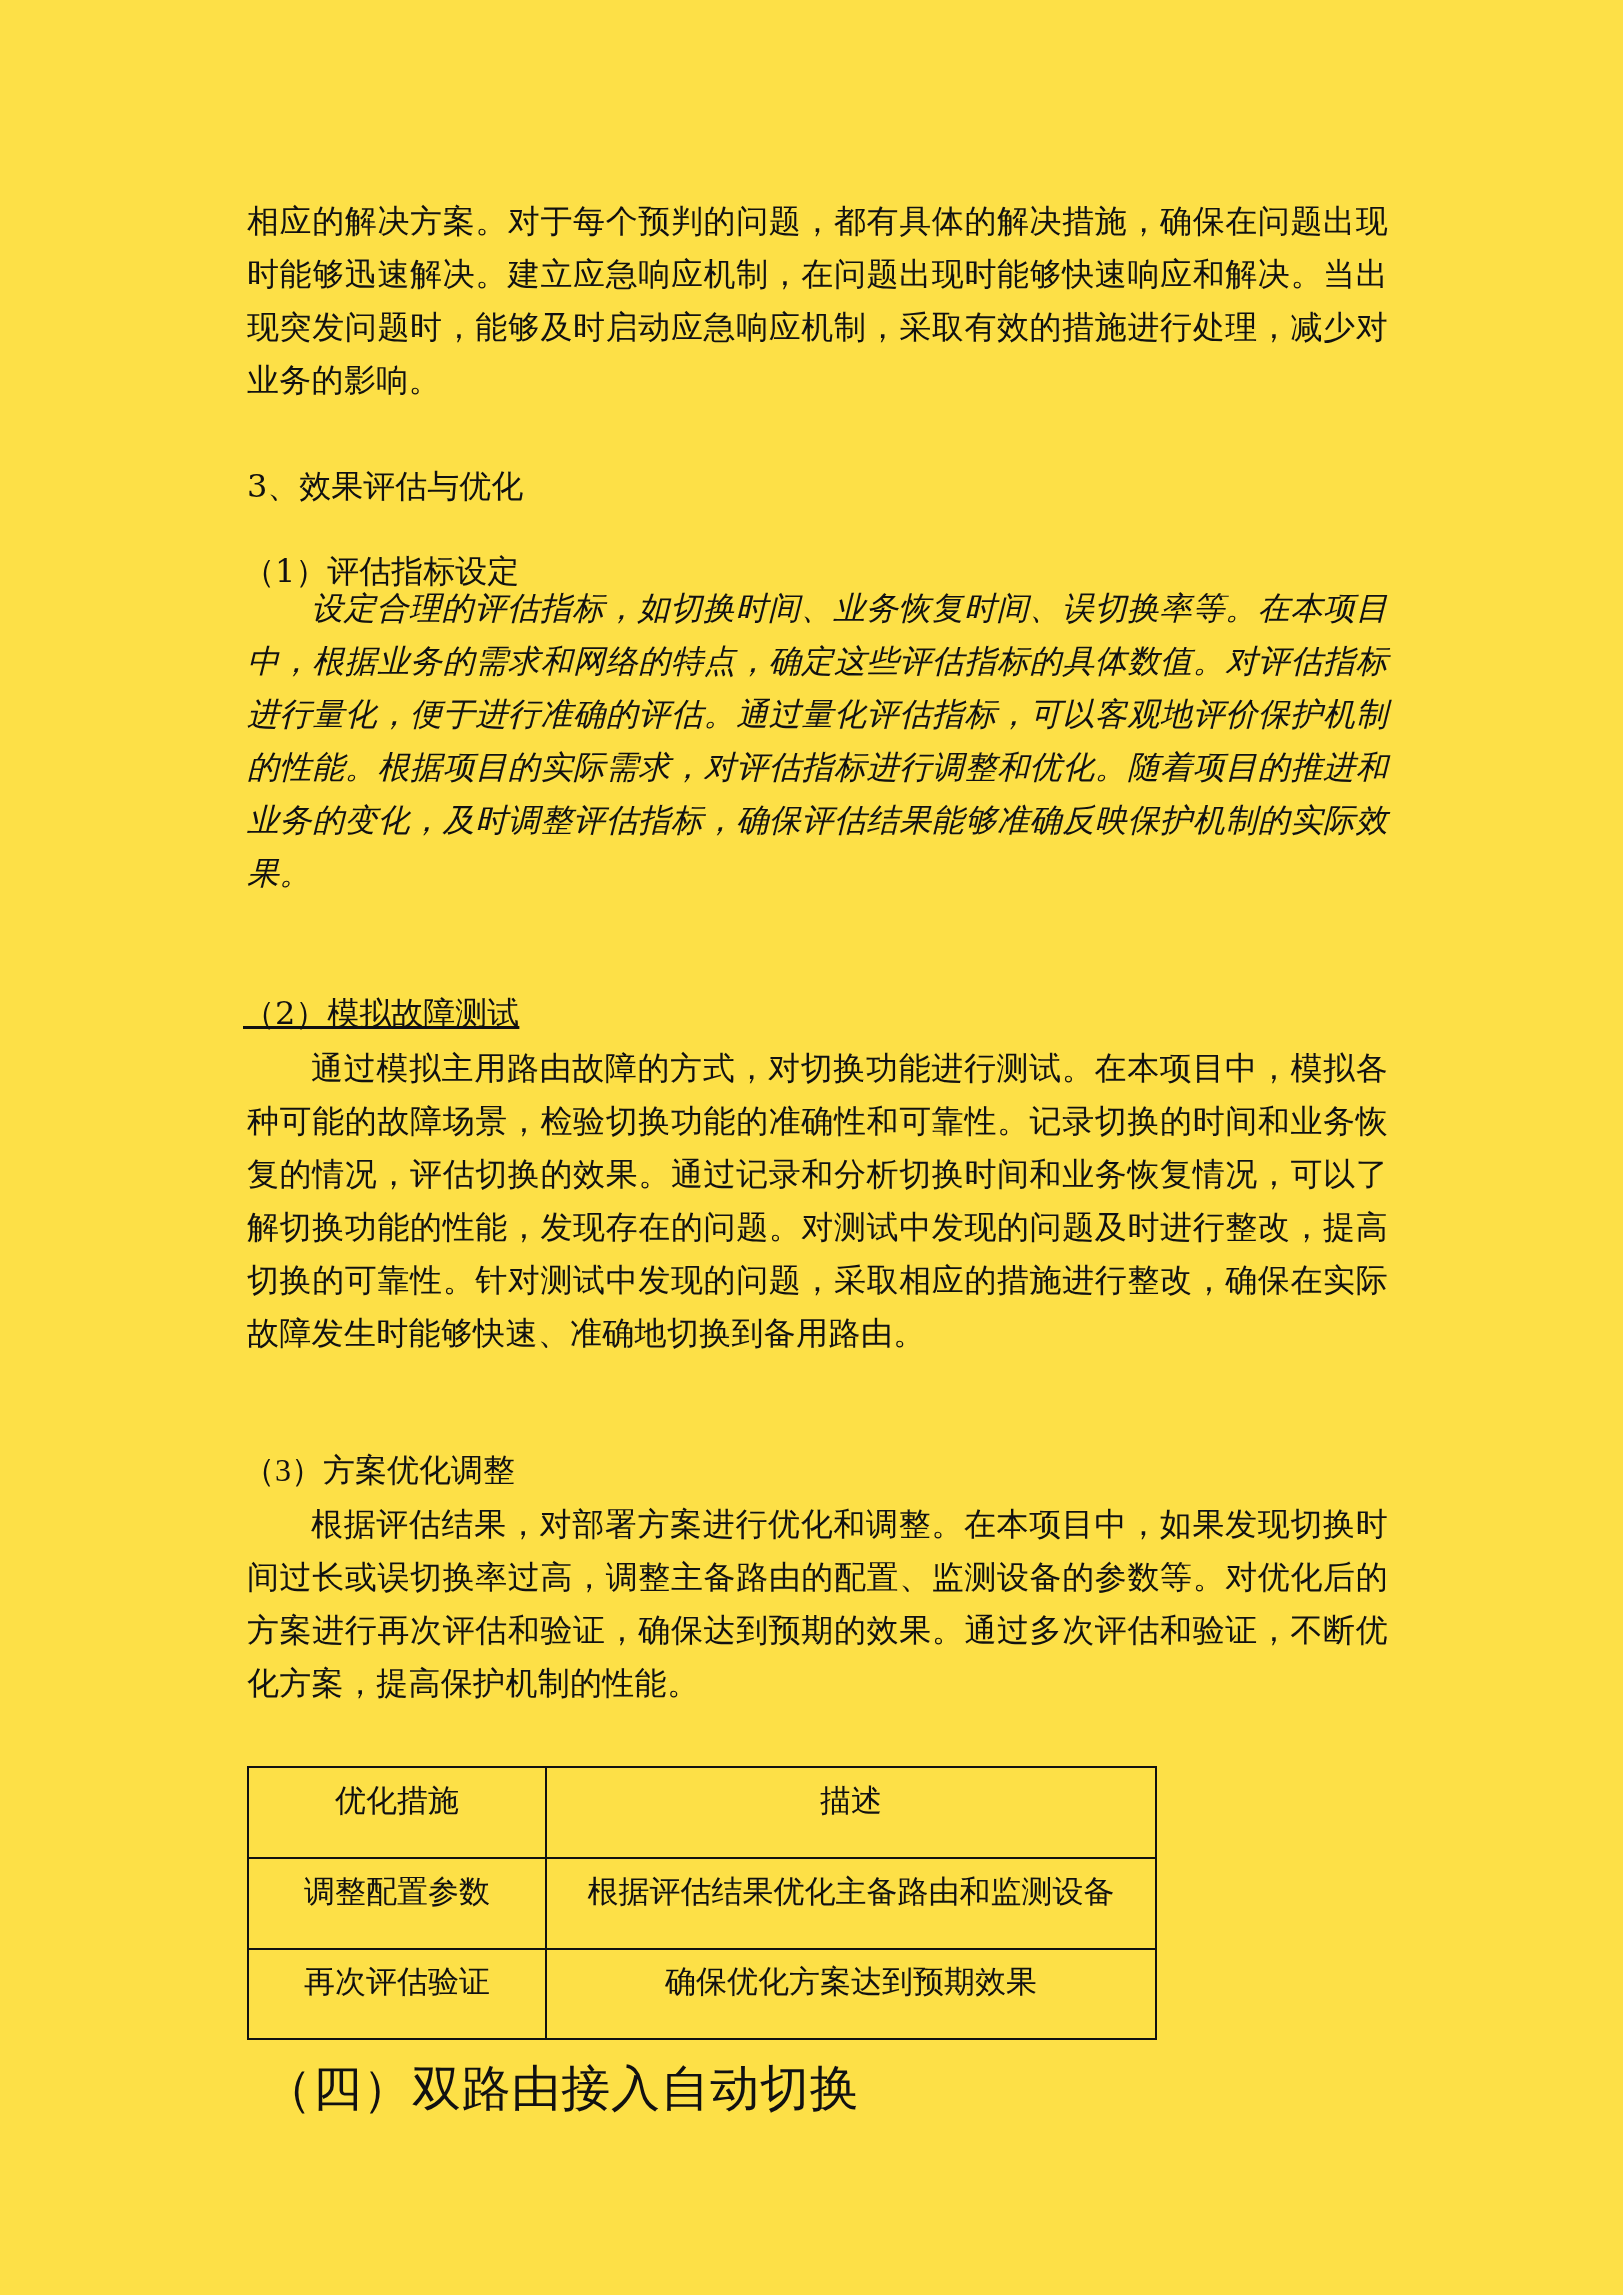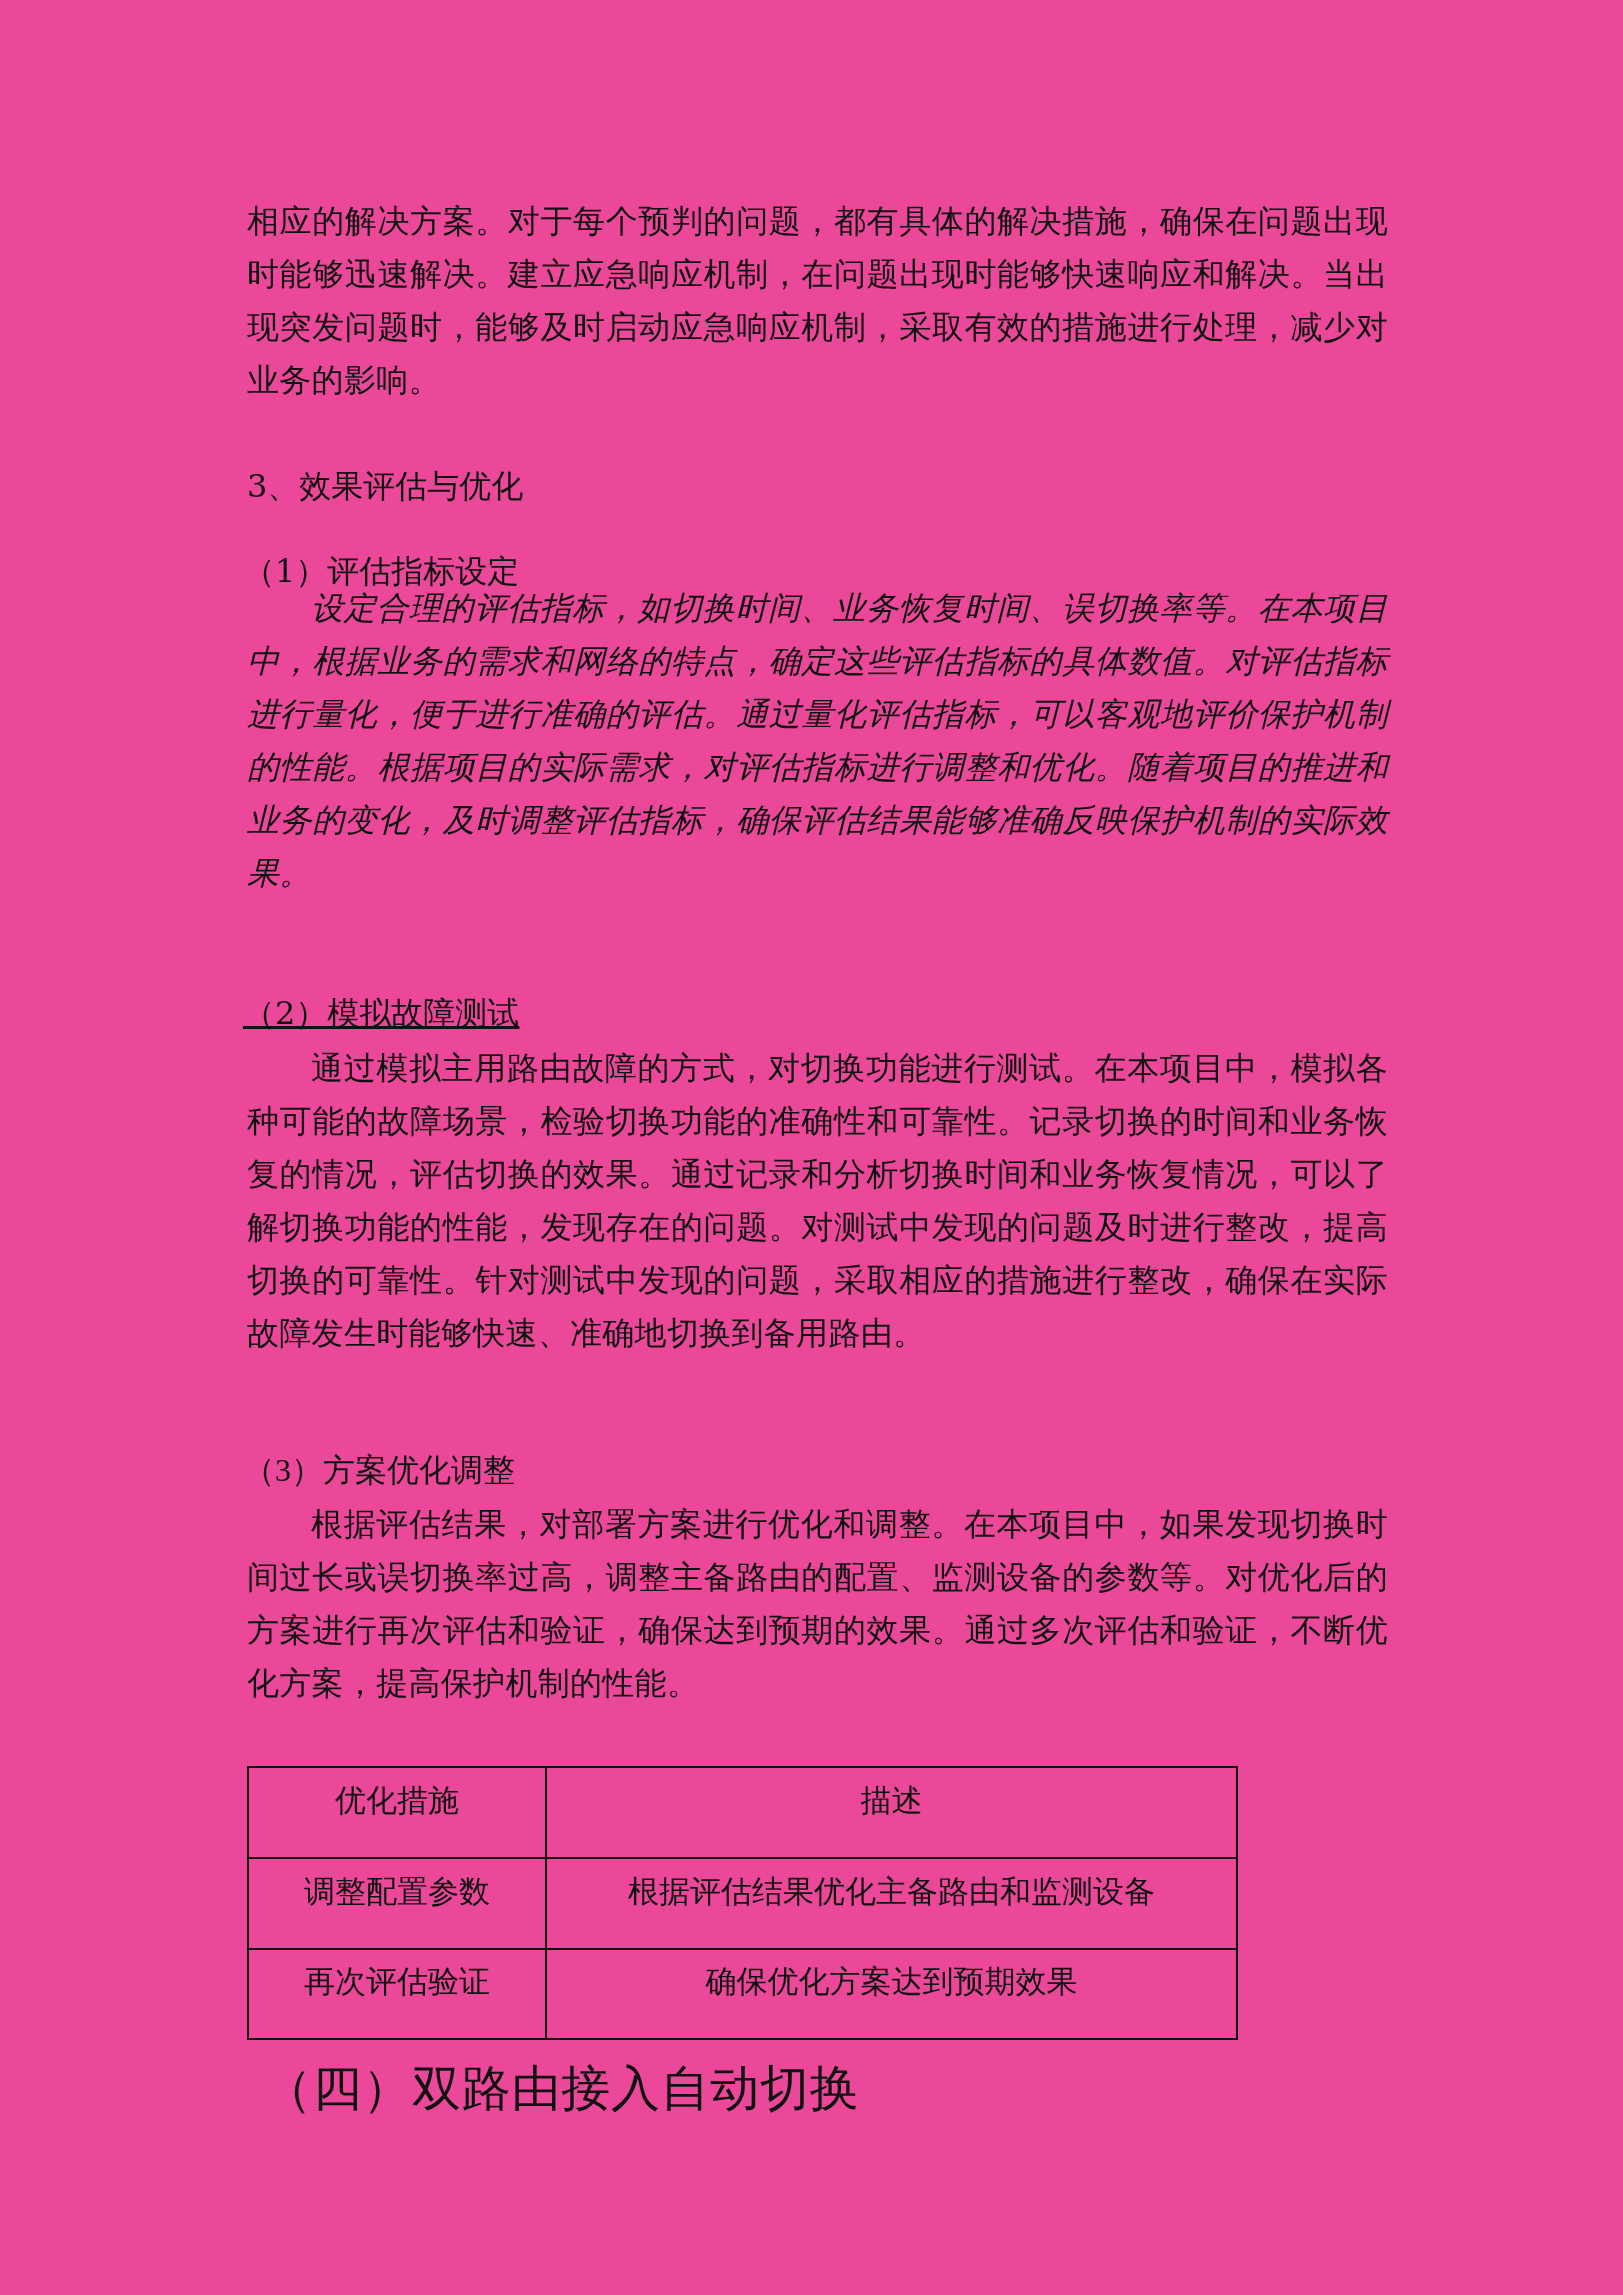--- a/index.html
+++ b/index.html
@@ -1,31 +1,31 @@
 <!DOCTYPE html>
 <html style="font-size:10.5px"><head>
   <meta charset="utf-8">
   <style>
     html, body { margin: 0; padding: 0; background: #ffffff; }
     body {
       width: 1623px; height: 2295px; position: relative; overflow: hidden;
       font-family: "DejaVu Serif", "Liberation Serif", serif;
       color: #111111;
     }
-    .page { position: absolute; left: 0; top: 0; width: 1623px; height: 2295px; background: #ec4899; }
+    .page { position: absolute; left: 0; top: 0; width: 1623px; height: 2295px; background: #fde047; }
     .block { position: absolute; left: 247px; width: 1141px; }
     .p {
       font-size: 32px; line-height: 53px; margin: 0;
       text-align: justify; text-justify: inter-character; letter-spacing: 0.3px;
     }
     .indent { text-indent: 64px; }
     .h3 { font-size: 32px; line-height: 53px; margin: 0; }
     .sub { font-size: 32px; line-height: 53px; margin: 0; padding-left: 0; }
     table.opt {
-      position: absolute; left: 247px; top: 1766px; width: 991px;
+      position: absolute; left: 247px; top: 1766px; width: 910px;
       border-collapse: collapse; table-layout: fixed;
     }
     table.opt td, table.opt th {
       border: 2px solid #111; font-weight: normal; font-size: 31px;
       height: 77px; text-align: center; vertical-align: top; padding: 11.8px 6.5px 0 6.5px;
     }
     table.opt col.c1 { width: 298px; }
     .h2 {
       position: absolute; left: 247px; top: 2047px;
       font-size: 49px; line-height: 52px; margin: 16px; letter-spacing: 0.7px;

